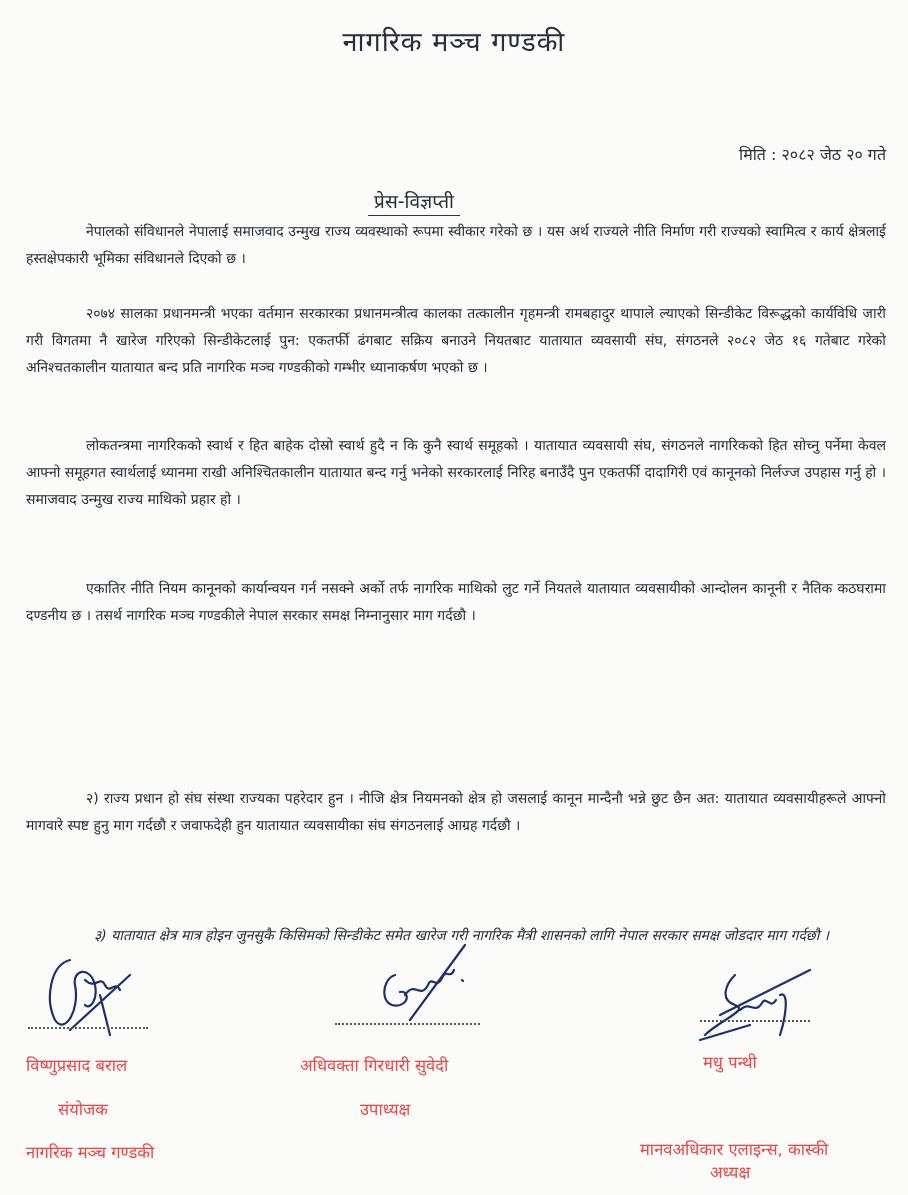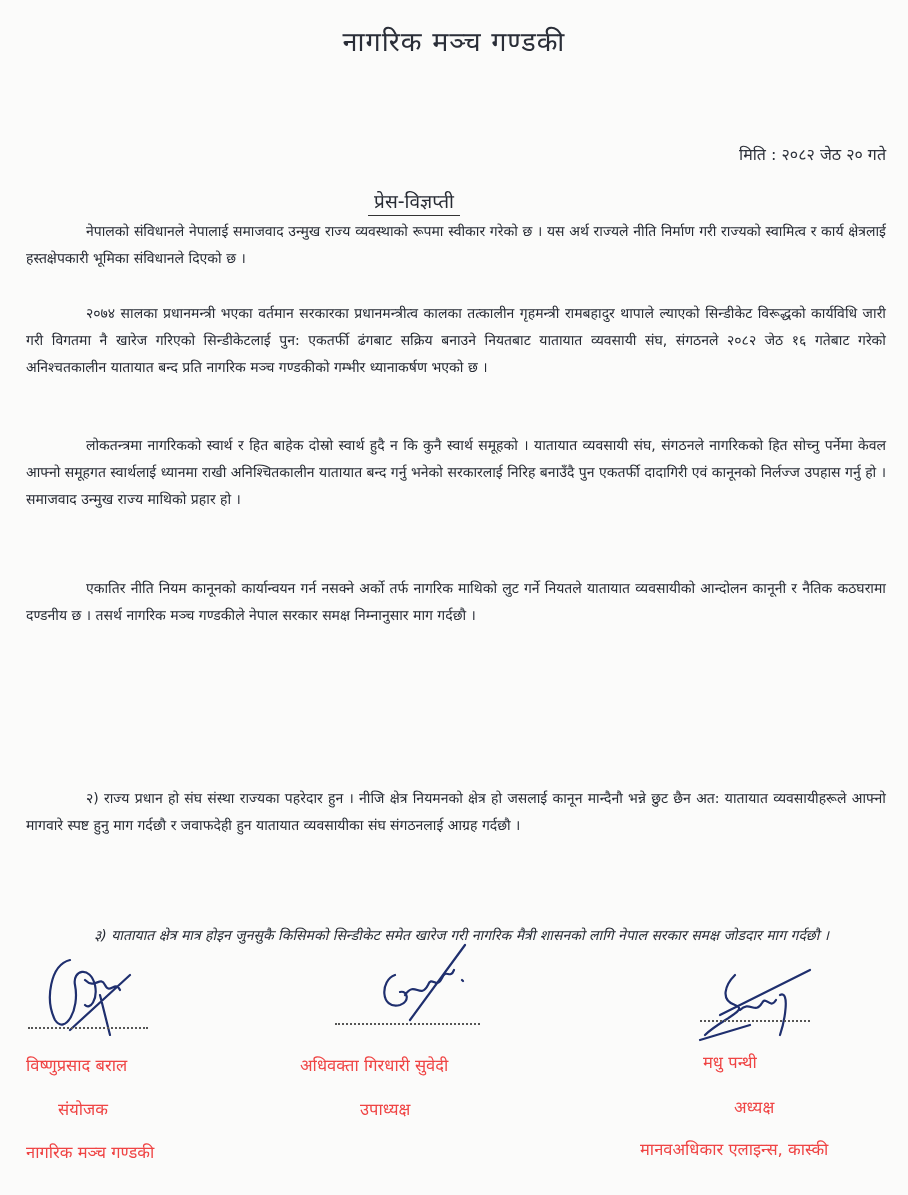--- a/index.html
+++ b/index.html
@@ -73,16 +73,16 @@
   <div class="dots" style="left:700px;top:1020px;width:110px;"></div>
 
   <div class="sig-name" style="left:26px;top:1053px;">विष्णुप्रसाद बराल</div>
   <div class="sig-role" style="left:58px;top:1097px;">संयोजक</div>
   <div class="sig-org" style="left:26px;top:1140px;">नागरिक मञ्च गण्डकी</div>
 
   <div class="sig-name" style="left:300px;top:1053px;">अधिवक्ता गिरधारी सुवेदी</div>
   <div class="sig-role" style="left:360px;top:1097px;">उपाध्यक्ष</div>
 
   <div class="sig-name" style="left:703px;top:1050px;">मधु पन्थी</div>
-  <div class="sig-role" style="left:710px;top:1095px;margin-left:24px;">अध्यक्ष</div>
+  <div class="sig-role" style="left:710px;top:1160px;">अध्यक्ष</div>
   <div class="sig-org" style="left:640px;top:1137px;">मानवअधिकार एलाइन्स, कास्की</div>
 
 </div>
 
 </body></html>

